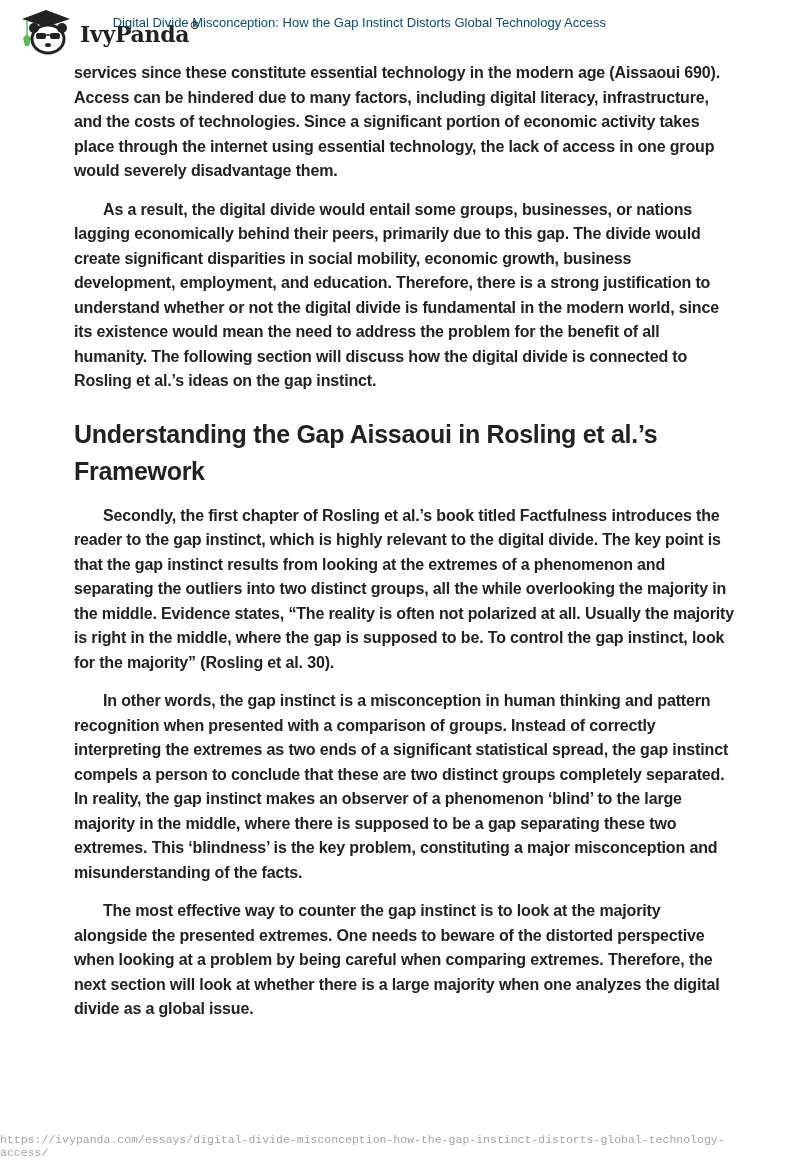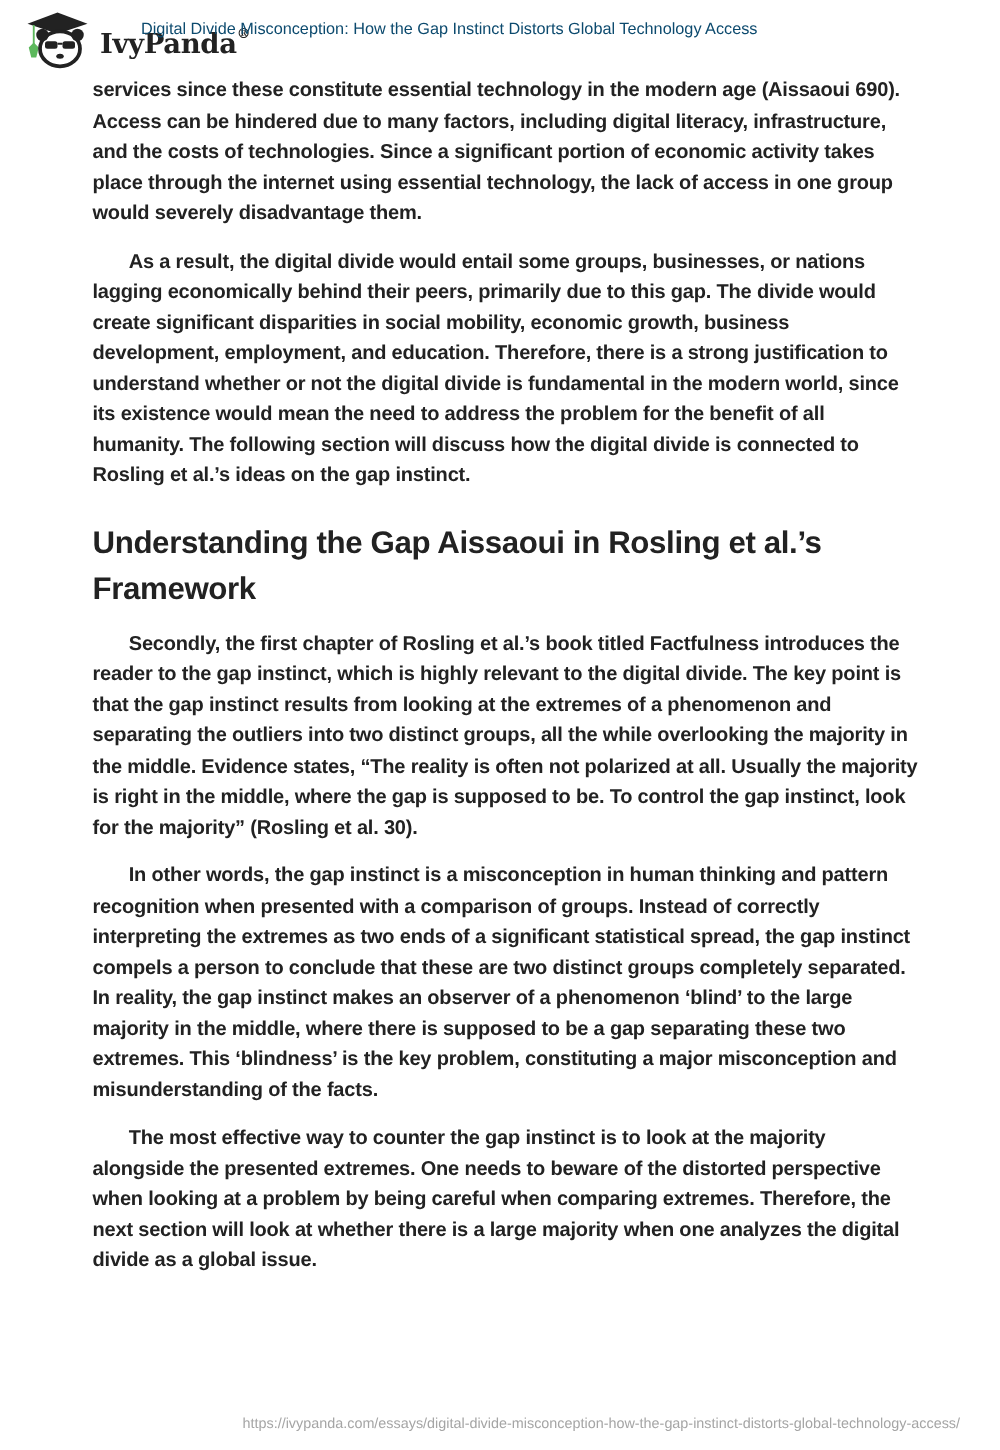--- a/index.html
+++ b/index.html
@@ -8,21 +8,21 @@
   .header { position: absolute; top: 0; left: 0; width: 639px; height: 56px; }
   .logo { position: absolute; left: 18px; top: 8px; display: flex; align-items: center; }
   .logo svg { width: 56px; height: 48px; }
   .logo-text { font-family: "DejaVu Serif", serif; font-weight: bold; font-size: 22px; color: #222; margin-left: 6px; letter-spacing: -0.3px; }
   .logo-text sup { font-size: 11px; vertical-align: top; position: relative; top: -2px; }
   .doc-title { position: absolute; right: 33px; top: 15px; font-size: 13px; color: #0c4a6e; }
   .content { position: absolute; left: 74px; top: 61px; width: 660px; }
   p { margin: 0 0 14px 0; font-size: 16px; line-height: 24.5px; letter-spacing: -0.15px; font-weight: bold; }
   p.indent { text-indent: 29px; }
   h2 { font-size: 25px; line-height: 37px; margin: 22px 0 14px 0; font-weight: bold; color: #222; letter-spacing: -0.3px; }
-  .footer-url { position: absolute; right: 32px; top: 1133px; font-size: 11.5px; color: #a5a5a5; }
+  .footer-url { position: absolute; right: 32px; top: 1133px; font-size: 11.5px; color: #a5a5a5; font-family: Liberation Mono, monospace; }
 </style>
 </head>
 <body>
 
 <div class="header">
   <div class="logo">
     <span>
       <svg viewBox="0 0 56 48" xmlns="http://www.w3.org/2000/svg">
         <polygon points="28,2 52,11 28,19 4,11" fill="#222"></polygon>
         <line x1="9" y1="12" x2="9" y2="30" stroke="#5cb85c" stroke-width="1.5"></line>

